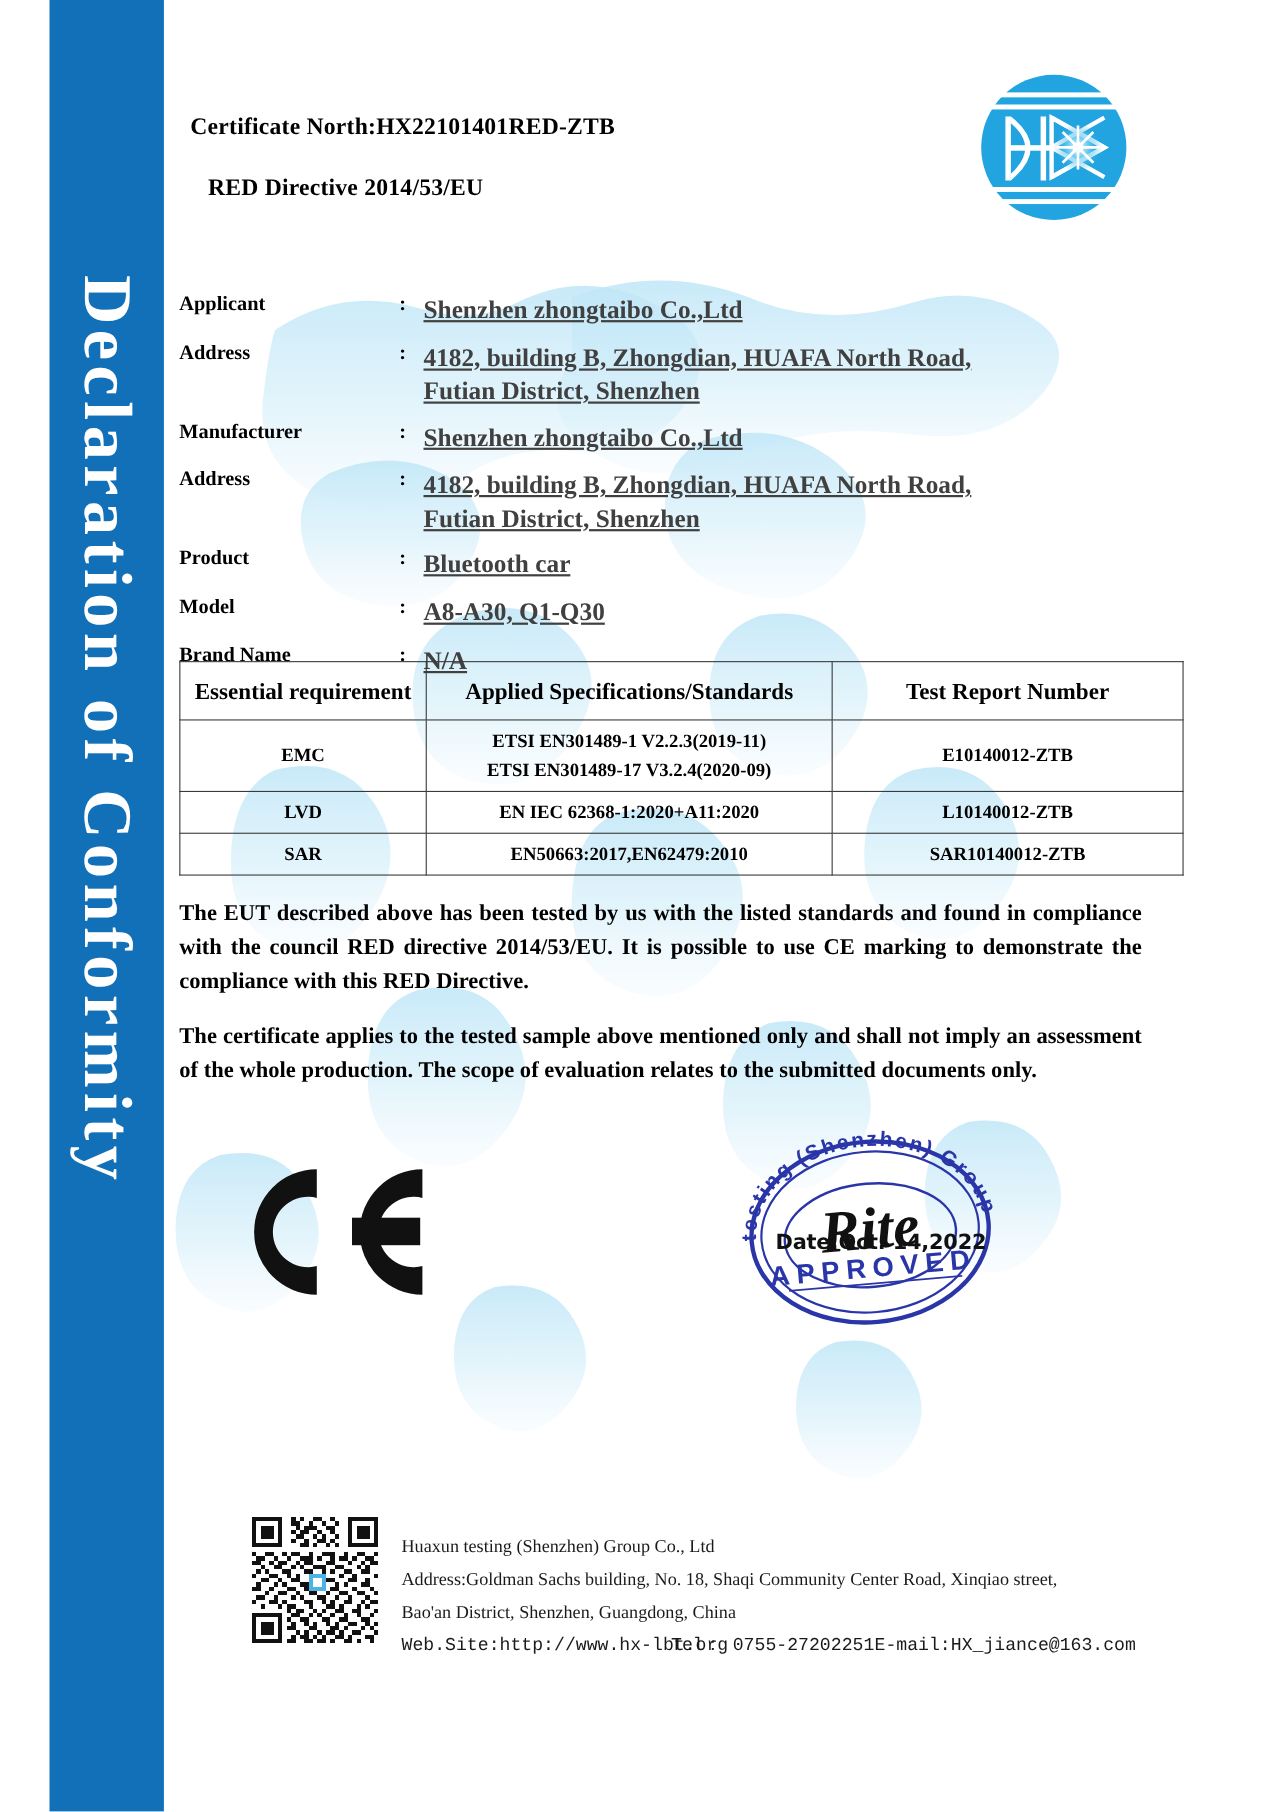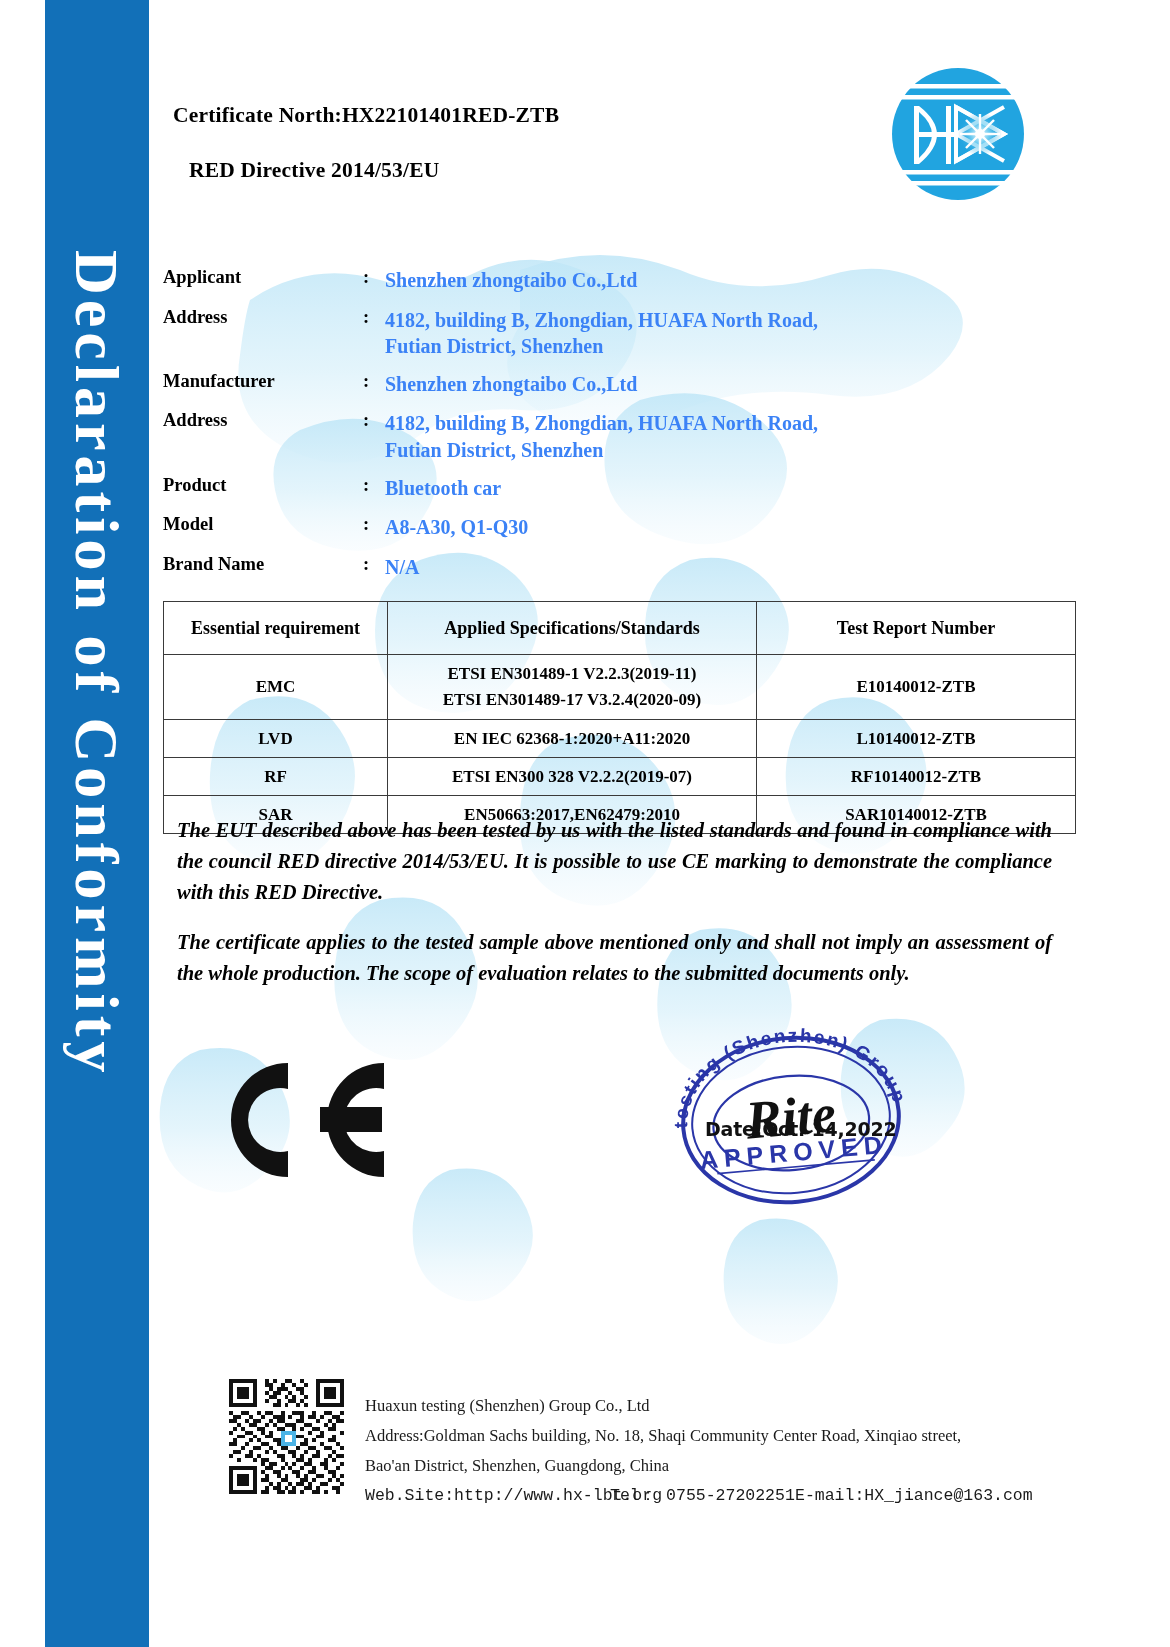--- a/index.html
+++ b/index.html
@@ -111,24 +111,25 @@
   .info-colon {
     width: 22px;
     flex: 0 0 22px;
     font-weight: bold;
     font-size: 18.5px;
     color: #000;
     padding-top: 2px;
   }
   .info-value {
     font-weight: bold;
-    font-size: 20px;
-    color: #3b82f6;
+    font-size: 23px;
+    color: #404040;
     line-height: 1.33;
     padding-top: 2px;
+    text-decoration: underline;
   }
   .info-value .l2 { display: block; }
 
   
   .tbl {
     position: absolute;
     left: 14px;
     top: 601px;
     width: 885px;
     border-collapse: collapse;
@@ -136,45 +137,44 @@
   }
   .tbl td, .tbl th {
     border: 1px solid #3a3a3a;
     text-align: center;
     vertical-align: middle;
     font-weight: bold;
     color: #000;
     padding: 4px 4px;
   }
   .tbl th {
-    font-size: 18px;
+    font-size: 21px;
     height: 44px;
   }
   .tbl td {
     font-size: 17px;
   }
   .tbl .c1 { width: 215px; }
   .tbl .c2 { width: 360px; }
   .tbl .c3 { width: 310px; }
   .row-emc td { height: 56px; }
   .row-emc .std-lines div { line-height: 1.55; }
   .row-norm td { height: 29px; }
 
   
   .para {
     position: absolute;
-    left: 28px;
+    left: 14px;
     width: 875px;
     font-weight: bold;
     font-size: 20.5px;
     line-height: 1.52;
     color: #000;
     text-align: justify;
     text-justify: inter-word;
-    font-style: italic;
   }
   #para-1 { top: 815px; }
   #para-2 { top: 927px; }
 
   
   .ce {
     position: absolute;
     left: 75px;
     top: 1055px;
     width: 190px;
@@ -373,25 +373,20 @@
               <div>ETSI EN301489-1 V2.2.3(2019-11)</div>
               <div>ETSI EN301489-17 V3.2.4(2020-09)</div>
             </div>
           </td>
           <td>E10140012-ZTB</td>
         </tr>
         <tr class="row-norm">
           <td>LVD</td>
           <td>EN IEC 62368-1:2020+A11:2020</td>
           <td>L10140012-ZTB</td>
-        </tr>
-        <tr class="row-norm">
-          <td>RF</td>
-          <td>ETSI EN300 328 V2.2.2(2019-07)</td>
-          <td>RF10140012-ZTB</td>
         </tr>
         <tr class="row-norm">
           <td>SAR</td>
           <td>EN50663:2017,EN62479:2010</td>
           <td>SAR10140012-ZTB</td>
         </tr>
       </tbody>
     </table>
 
     <div class="para" id="para-1">The EUT described above has been tested by us with the listed standards and found in compliance with the council RED directive 2014/53/EU. It is possible to use CE marking to demonstrate the compliance with this RED Directive.</div>

